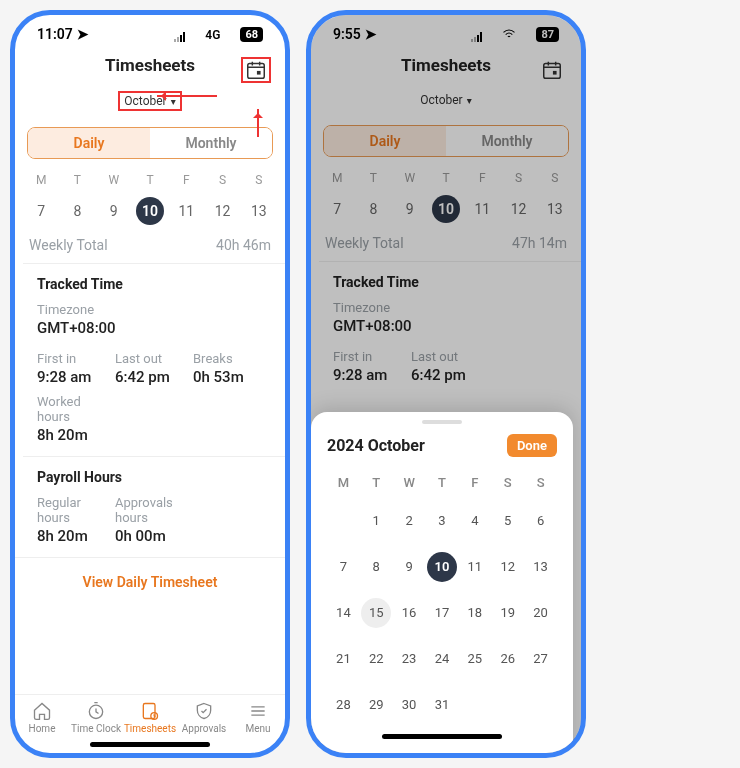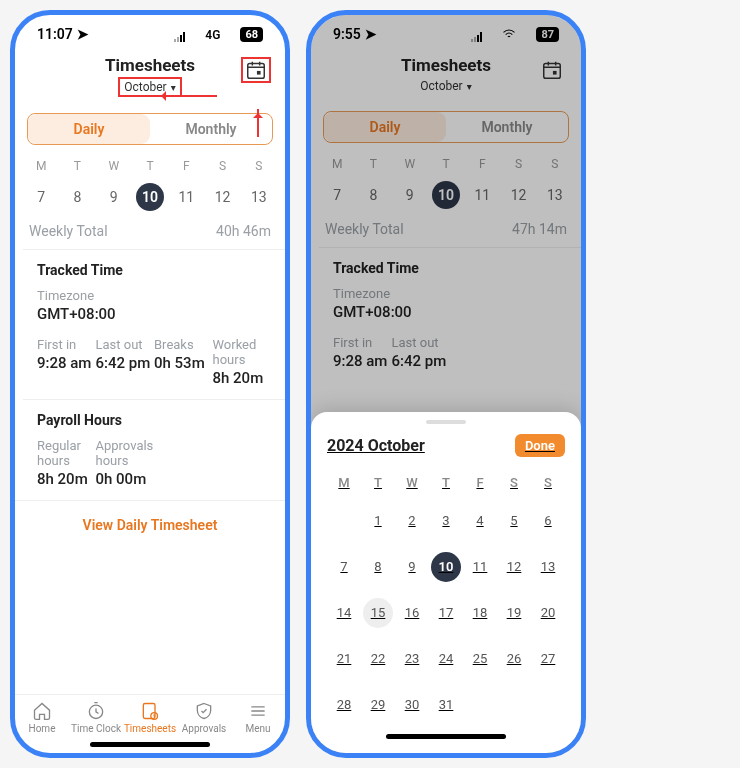--- a/index.html
+++ b/index.html
@@ -20,42 +20,42 @@
   }
   .status-left { display: flex; align-items: center; gap: 4px; }
   .status-right { display: flex; align-items: flex-end; gap: 20px; font-size: 12px; }
   .battery-pill { background: #000; color: #fff; font-size: 11px; font-weight: 700; padding: 1px 5px; border-radius: 4px; }
   .signal-bars { display: inline-flex; align-items: flex-end; gap: 1px; height: 10px; }
   .signal-bars span { width: 2px; background: #aaa; }
   .signal-bars span:nth-child(1){height:3px} .signal-bars span:nth-child(2){height:5px}
   .signal-bars span:nth-child(3){height:7px;background:#000} .signal-bars span:nth-child(4){height:10px;background:#000}
   .header { text-align: center; padding: 2px 0 6px; position: relative; }
   .header-title { font-weight: 700; font-size: 17px; color: #222; }
-  .header-sub { display: inline-flex; align-items: center; gap: 4px; font-size: 12px; color: #333; margin-top: 2px; border:1px solid transparent; padding:1px 4px; }
+  .header-sub { display: inline-flex; align-items: center; gap: 4px; font-size: 12px; color: #333; margin-top: 16px; border:1px solid transparent; padding:1px 4px; }
   .header-sub.red-box { border:2px solid #e33; }
   .cal-icon-btn {
     position: absolute; right: 14px; top: 4px; width: 30px; height: 26px;
     display: flex; align-items: center; justify-content: center;
   }
   .cal-icon-btn.red-box { border: 2px solid #e33; }
   .cal-icon-svg { width: 22px; height: 22px; stroke: #333; fill: none; stroke-width: 1.6; }
   .segmented {
     margin: 10px 12px 8px; display: flex; border: 1px solid #e89a55; border-radius: 8px; overflow: hidden;
   }
-  .seg-btn { flex:1; text-align:center; padding: 7px 0; font-size: 14px; font-weight:600; color:#888; background:#fff;border-radius:9px;}
+  .seg-btn { flex:1; text-align:center; padding: 7px 0; font-size: 14px; font-weight:600; color:#888; background:#fff;}
   .seg-btn.active { background: #fdece0; color: #e8771f; }
   .week-row { display: flex; justify-content: space-around; padding: 6px 8px 4px; }
   .day-col { flex:1; text-align:center; }
   .day-label { font-size: 12px; color: #999; margin-bottom: 10px; }
   .day-num { font-size: 14px; color: #666; width:28px; height:28px; line-height:28px; border-radius:50%; display:inline-block; }
   .day-num.selected { background:#2d3748; color:#fff; font-weight:600; }
   .totals-row { display:flex; justify-content:space-between; padding: 8px 14px 10px; color:#9aa0a6; font-size:14px;}
   .section { border-top:1px solid #eee; padding: 12px 14px; margin-left: 8px; }
   .section-title { font-weight:700; font-size:14px; color:#222; margin-bottom:10px; }
-  .kv-grid { display:grid; grid-template-columns: 1fr 1fr 1fr 1fr; row-gap: 8px; }
+  .kv-grid { display:grid; grid-template-columns: 1fr 1fr 1fr; row-gap: 8px; }
   .kv { display:flex; flex-direction:column; }
   .kv .k { font-size:13px; color:#9aa0a6; margin-bottom:2px;}
   .kv .v { font-size:15px; color:#222; font-weight:500;}
   .view-link { text-align:center; padding: 16px 0 8px; color:#e8771f; font-weight:600; font-size:14px; border-top:1px solid #eee; }
   .tabbar {
     margin-top:auto; display:flex; border-top:1px solid #eee; padding:6px 0 4px;
   }
   .tab { flex:1; display:flex; flex-direction:column; align-items:center; gap:2px; font-size:10px; color:#888;}
   .tab.active { color:#e8771f; }
   .tab-icon { width:20px; height:20px; stroke:currentColor; fill:none; stroke-width:1.6; }
@@ -63,22 +63,22 @@
   .arrow-left {
     position:absolute; top: 42px; right: 68px; width: 60px; height: 2px; background:#e33;
   }
   .arrow-left::before { content:""; position:absolute; left:-1px; top:-4px; border:5px solid transparent; border-right-color:#e33;}
   .arrow-up {
     position:absolute; top: 56px; right: 26px; width:2px; height: 28px; background:#e33;
   }
   .arrow-up::before { content:""; position:absolute; top:-1px; left:-4px; border:5px solid transparent; border-bottom-color:#e33;}
   
   .sheet {
-    position:absolute; left:0; right:0; bottom:0; background:#fff; border-radius: 16px 16px 0 0;
-    z-index:10; padding: 14px 16px 8px; box-shadow: 0 -4px 20px rgba(0,0,0,0.15); text-decoration: underline;
+    position:absolute; left:0; right:8px; bottom:0; background:#fff; border-radius: 16px 16px 0 0;
+    z-index:10; padding: 14px 16px 8px; box-shadow: 0 -4px 20px rgba(0,0,0,0.15);
   }
   .sheet-handle { width:40px; height:4px; background:#ddd; border-radius:2px; margin: -6px auto 10px;}
   .sheet-head { display:flex; justify-content:space-between; align-items:center; margin-bottom:18px;}
   .sheet-title { font-weight:700; font-size:16px; color:#222;}
   .done-btn { background:#f28a2e; color:#fff; font-size:13px; font-weight:600; padding:4px 10px; border-radius:6px;}
   .cal-grid { display:grid; grid-template-columns: repeat(7,1fr); text-align:center; row-gap: 16px; }
   .cal-h { font-size:13px; color:#888; font-weight:500;}
   .cal-d { font-size:13px; color:#555; width:30px; height:30px; line-height:30px; margin:0 auto; border-radius:50%;}
   .cal-d.sel { background:#2d3748; color:#fff; font-weight:600;}
   .cal-d.today { background:#eee; color:#555; }

